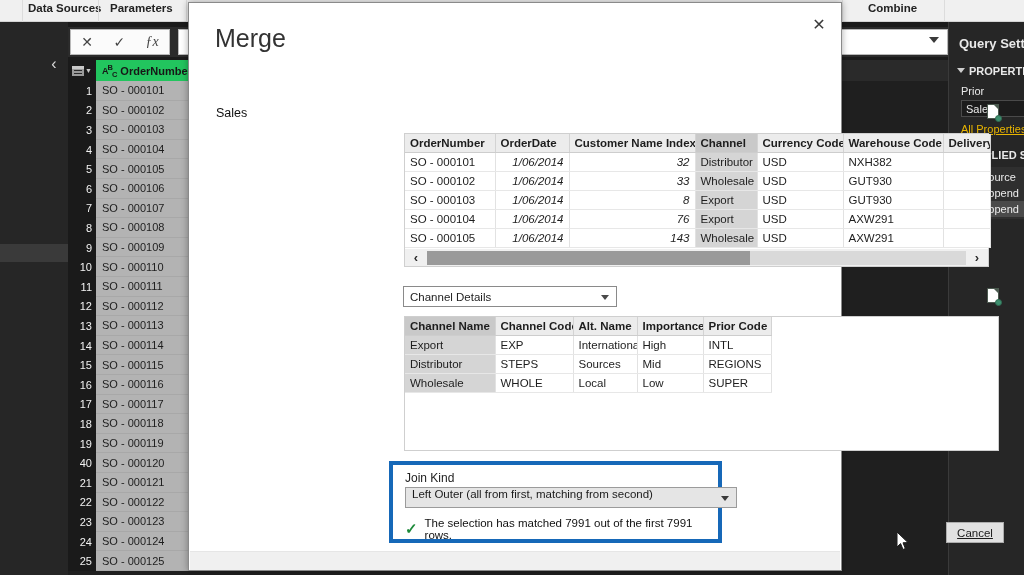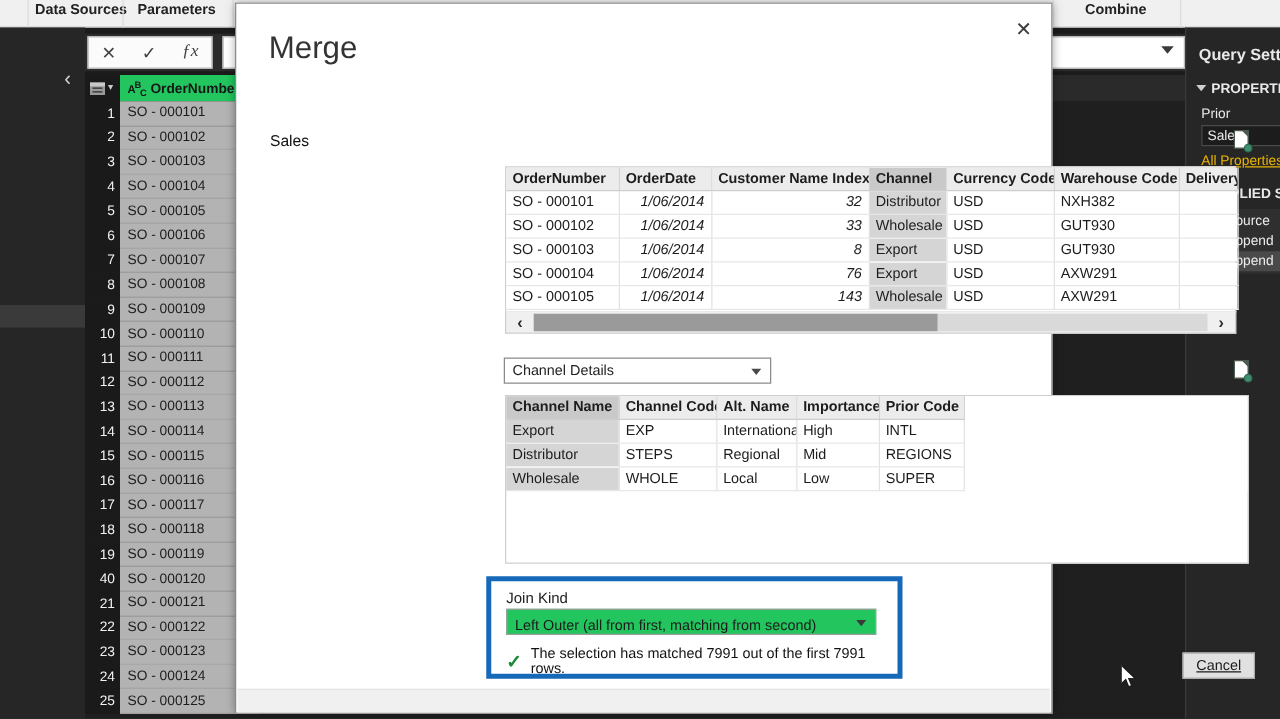--- a/index.html
+++ b/index.html
@@ -193,23 +193,23 @@
     border-left:4px solid transparent;border-right:4px solid transparent;border-top:5px solid #4a4a4a;
   }
 
   
   .joinbox {
     position:absolute; left:200px; top:458px; width:333px; height:82px;
     border:4px solid #1668b8; background:#fff;
   }
   .jk-label { position:absolute; left:12px; top:6px; font-size:12px; color:#222; }
   .jk-combo {
-    position:absolute; left:12px; top:22px; width:296px; height:21px;
-    background:#22c55e; border:1px solid #9b9b9b; font-size:11.5px; color:#1b1b1b;
-    display:flex; align-items:flex-end; padding-left:6px;
+    position:absolute; left:12px; top:22px; width:332px; height:21px;
+    background:#e5e5e5; border:1px solid #9b9b9b; font-size:11.5px; color:#1b1b1b;
+    display:flex; align-items:flex-start; padding-left:6px;
   }
   .jk-combo .car {
     position:absolute; right:7px; top:8px; width:0;height:0;
     border-left:4px solid transparent;border-right:4px solid transparent;border-top:5px solid #3a3a3a;
   }
   .jk-match { position:absolute; left:12px; top:52px; font-size:11.5px; color:#111;
               display:flex; align-items:center; gap:7px; }
   .check { color:#1d8a3a; font-size:15px; font-weight:bold; }
 
   .okwrap {
@@ -542,21 +542,21 @@
             <td class="selcol">Export</td>
             <td>EXP</td>
             <td>International</td>
             <td>High</td>
             <td>INTL</td>
             <td class="pad" style="border-bottom-color: rgb(255, 255, 255);"></td>
           </tr>
           <tr>
             <td class="selcol">Distributor</td>
             <td>STEPS</td>
-            <td>Regional</td>
+            <td>Sources</td>
             <td>Mid</td>
             <td>REGIONS</td>
             <td class="pad" style="border-bottom-color: rgb(255, 255, 255);"></td>
           </tr>
           <tr>
             <td class="selcol">Wholesale</td>
             <td>WHOLE</td>
             <td>Local</td>
             <td>Low</td>
             <td>SUPER</td>

